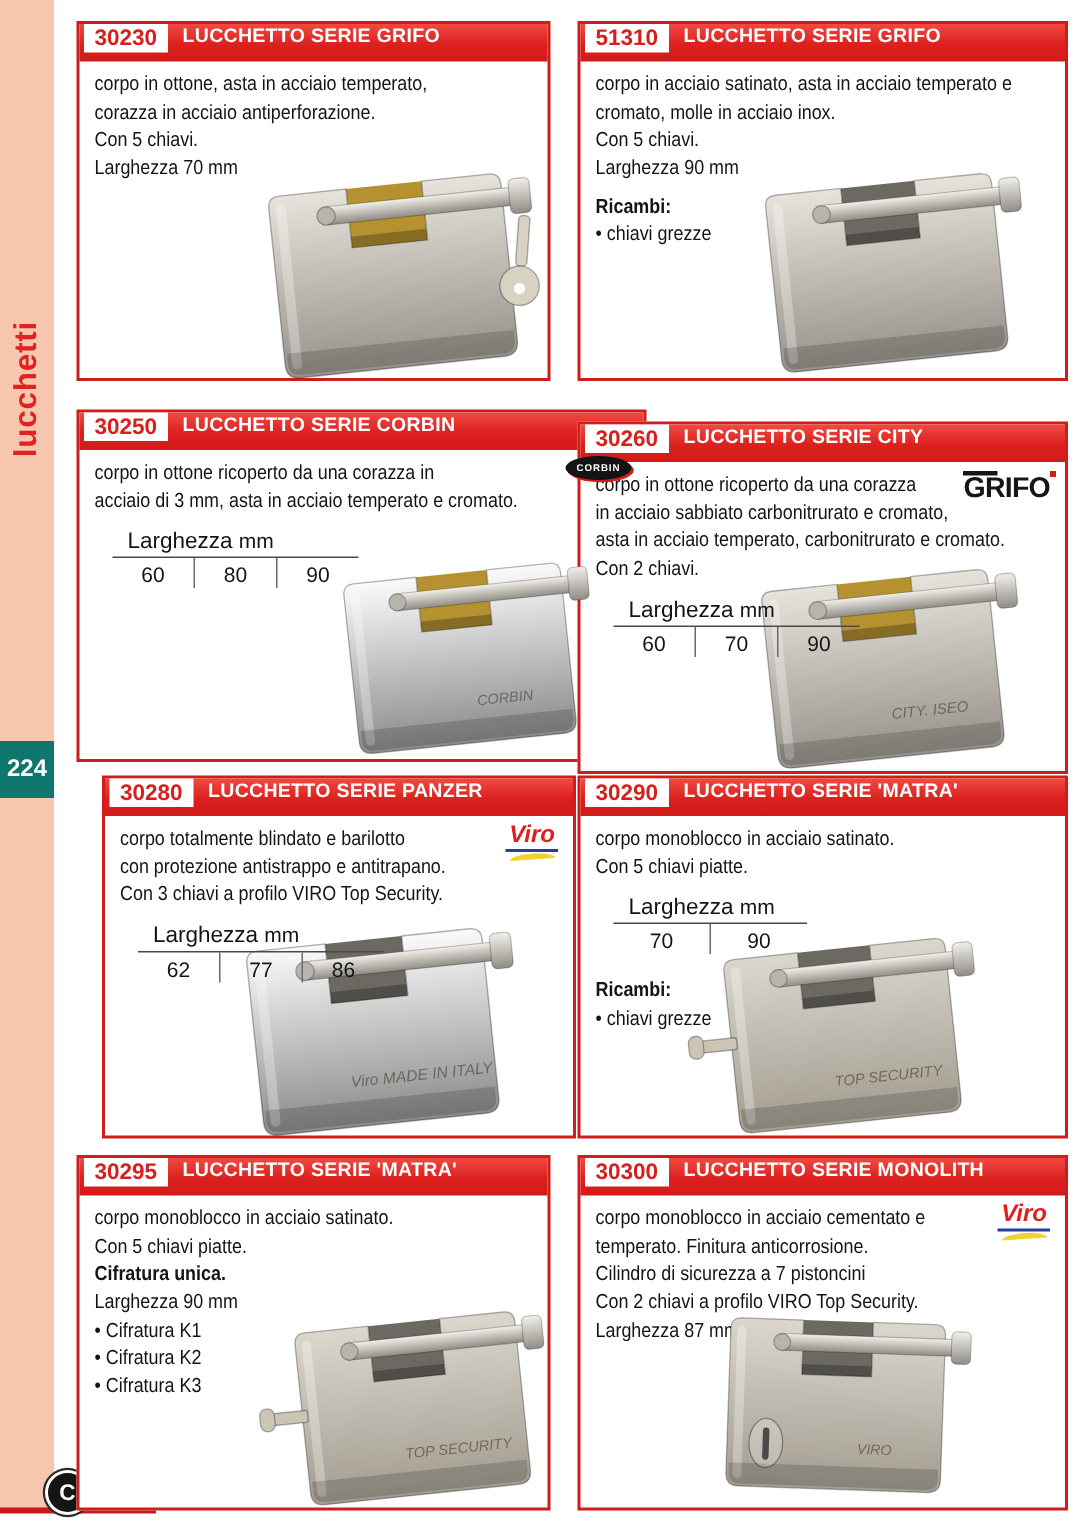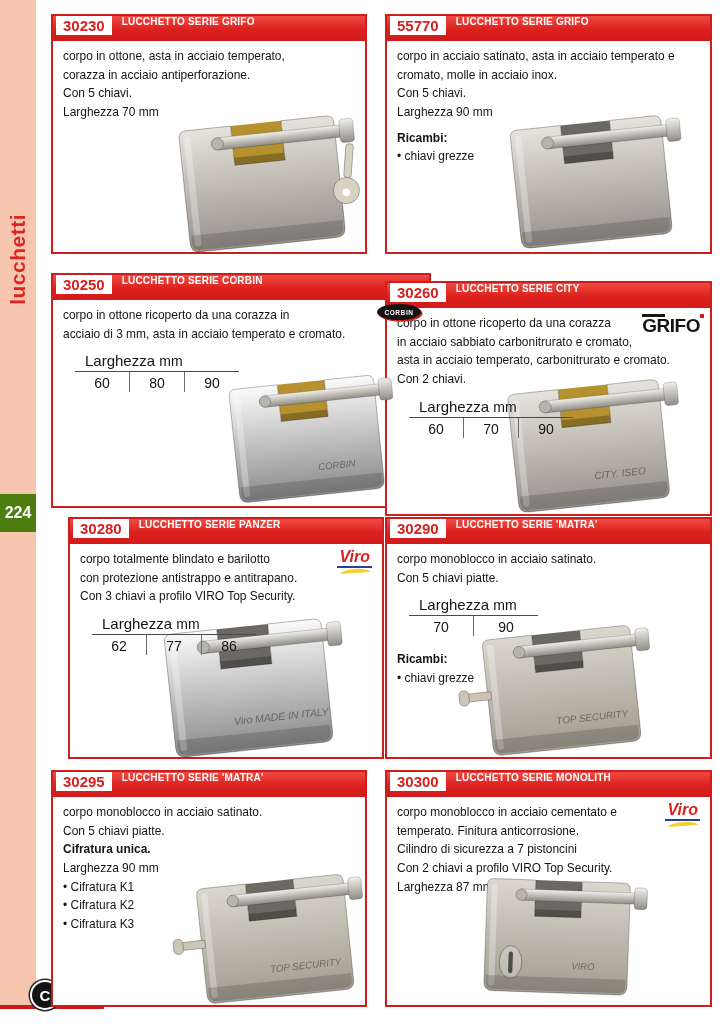--- a/index.html
+++ b/index.html
@@ -3,33 +3,33 @@
 <meta charset="utf-8">
 <style>
   html,body{margin:0;padding:0;background:#fff;}
   .page{position:relative;width:724px;height:1024px;background:#fff;overflow:hidden;
         font-family:"Liberation Sans",sans-serif;color:#141414;}
 
   
   .sideband{position:absolute;left:0;top:0;width:36px;height:1006px;background:#f7c6ae;}
   .sidelabel{position:absolute;left:6px;top:214px;writing-mode:vertical-rl;transform:rotate(180deg);
              color:#e02320;font-weight:bold;font-size:21px;letter-spacing:.5px;}
-  .pagenum{position:absolute;left:0;top:494px;width:36px;height:38px;background:#4d7c0f;color:#fff;
+  .pagenum{position:absolute;left:0;top:494px;width:36px;height:38px;background:#0f766e;color:#fff;
            font-weight:bold;font-size:16px;display:flex;align-items:center;justify-content:center;}
   .baseline{position:absolute;left:0;top:1005px;width:104px;height:4px;background:#c51a19;}
   .cmark{position:absolute;left:32px;top:982px;width:26px;height:26px;border-radius:50%;background:#151515;
          color:#fff;font-weight:bold;font-size:15px;display:flex;align-items:center;justify-content:center;
          box-shadow:0 0 0 2px #fff,0 0 0 3.5px #2a2a2a;}
 
   
   .cell{position:absolute;border:2px solid #cf1d1c;background:#fff;box-sizing:border-box;}
   .bar{height:25px;background:linear-gradient(#f04a42 0%,#dc201e 55%,#d11b1a 100%);
        display:flex;align-items:flex-start;padding-left:3px;}
   .code{background:#fff;color:#d81f1e;font-weight:bold;font-size:15px;padding:1px 7px;line-height:17px;}
-  .ptitle{color:#fff;font-weight:bold;font-size:10px;margin-left:10px;letter-spacing:.2px;white-space:nowrap;}
+  .ptitle{color:#fff;font-weight:bold;font-size:13px;margin-left:10px;letter-spacing:.2px;white-space:nowrap;}
   .pbody{position:relative;height:calc(100% - 25px);padding:6px 0 0 10px;overflow:hidden;}
 
   .desc{font-size:13.5px;line-height:1.38;width:113%;transform:scaleX(.885);transform-origin:0 0;}
   .desc div{white-space:nowrap;}
   .desc .bold{font-weight:bold;}
   .blt{white-space:nowrap;}
   .blt::before{content:"\2022\00a0";}
 
   .ric{font-size:13.5px;line-height:1.38;margin-top:7px;width:113%;transform:scaleX(.885);transform-origin:0 0;}
   .ric .riclabel{font-weight:bold;}
@@ -117,21 +117,21 @@
     <rect x="208" y="48" width="8" height="36" rx="3"></rect>
               <circle cx="212" cy="98" r="14"></circle>
     <circle cx="212" cy="100" r="4" fill="#fff" stroke="none"></circle>
             </g>
           </svg></div>
     </div>
   </section>
 
   <section class="cell" style="left:385px;top:14px;width:327px;height:240px">
     <header class="bar">
-      <span class="code">55770</span>
+      <span class="code">51310</span>
       <span class="ptitle">LUCCHETTO SERIE GRIFO</span>
     </header>
     <div class="pbody">
       <div class="desc">
         <div>corpo in acciaio satinato, asta in acciaio temperato e</div>
         <div>cromato, molle in acciaio inox.</div>
         <div>Con 5 chiavi.</div>
         <div>Larghezza 90 mm</div>
       </div>
       <div class="ric">

